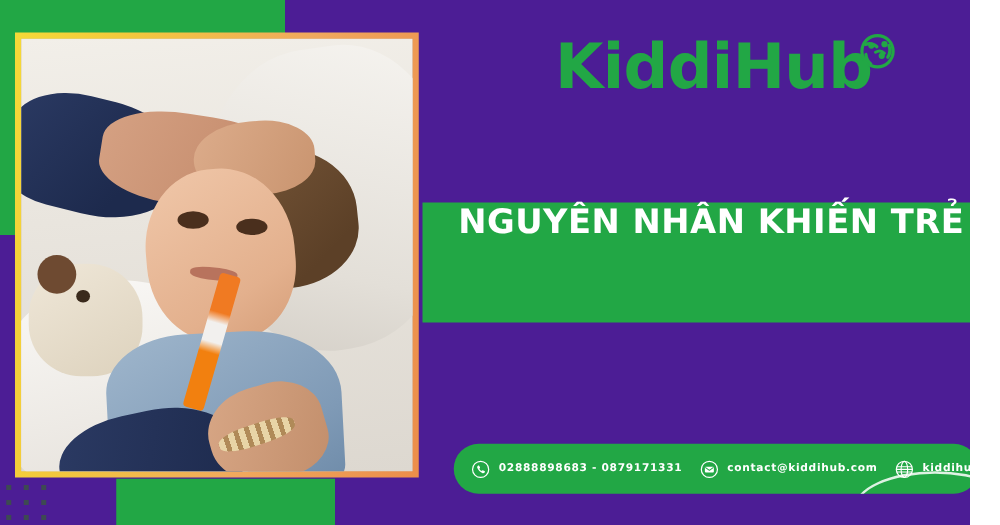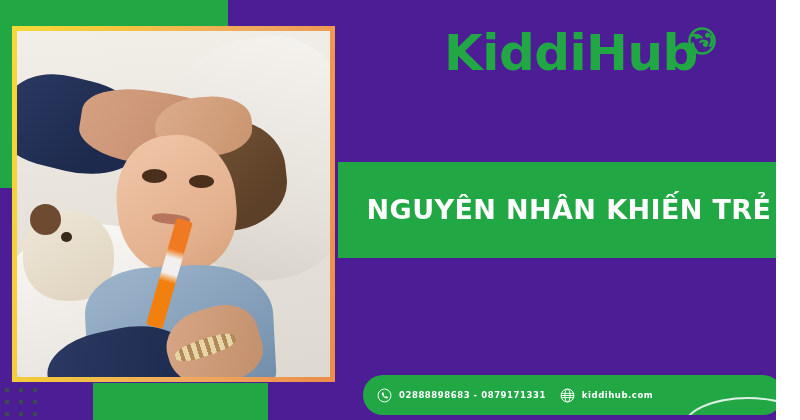--- a/index.html
+++ b/index.html
@@ -220,21 +220,20 @@
   }
 
   
   .title-banner {
     position: absolute;
     left: 338px; top: 162px;
     width: 462px; height: 96px;
     display: flex;
     flex-direction: column;
     align-items: center;
-    justify-content: center;
   }
   .title-line {
     color: #ffffff;
     font-size: 27px;
     font-weight: 800;
     letter-spacing: 0.4px;
     line-height: 1.22;
     text-align: center;
     font-family: "DejaVu Sans", sans-serif;
   }
@@ -243,21 +242,20 @@
   .contact-pill {
     position: absolute;
     left: 363px; top: 355px;
     width: 420px; height: 40px;
     background: #22a745;
     border-radius: 20px;
     display: flex;
     align-items: center;
     padding-left: 14px;
     overflow: hidden;
-    margin-top: 20px;
   }
   .contact-arc {
     position: absolute;
     right: -30px; bottom: -42px;
     width: 130px; height: 60px;
     border: 2px solid #ffffff;
     border-radius: 50%;
     opacity: 0.85;
   }
   .contact-item {
@@ -351,20 +349,30 @@
     <div class="contact-item">
       <span class="contact-ico">
         <svg width="15" height="15" viewBox="0 0 20 20">
           <circle cx="10" cy="10" r="8.6" fill="none" stroke="#ffffff" stroke-width="1.3"></circle>
           <path d="M7.1 6.1c.5-.5 1.2-.4 1.5.2l.7 1.3c.2.4.1.8-.2 1.1l-.5.5c.5 1.2 1.4 2.1 2.6 2.6l.5-.5c.3-.3.7-.4 1.1-.2l1.3.7c.6.3.7 1 .2 1.5-.7.7-1.7.9-2.6.5-2.3-1-4.2-2.9-5.2-5.2-.4-.9-.1-1.8.6-2.5z" fill="#ffffff"></path>
         </svg>
       </span>
       <span class="contact-txt">02888898683 - 0879171331</span>
     </div>
 
+    <div class="contact-item">
+      <span class="contact-ico">
+        <svg width="15" height="15" viewBox="0 0 20 20">
+          <circle cx="10" cy="10" r="8.6" fill="none" stroke="#ffffff" stroke-width="1.3"></circle>
+          <rect x="5.2" y="7.2" width="9.6" height="6.2" rx="1.1" fill="#ffffff"></rect>
+          <path d="M5.6 7.9l4.4 3.1 4.4-3.1" fill="none" stroke="#22a745" stroke-width="1.1" stroke-linejoin="round"></path>
+        </svg>
+      </span>
+      <span class="contact-txt">contact@kiddihub.com</span>
+    </div>
 
     <div class="contact-item">
       <span class="contact-ico">
         <svg width="15" height="15" viewBox="0 0 20 20">
           <circle cx="10" cy="10" r="8.6" fill="none" stroke="#ffffff" stroke-width="1.3"></circle>
           <ellipse cx="10" cy="10" rx="3.5" ry="8.6" fill="none" stroke="#ffffff" stroke-width="1.2"></ellipse>
           <path d="M2.1 7.2h15.8M2.1 12.8h15.8M1.4 10h17.2" stroke="#ffffff" stroke-width="1.2"></path>
         </svg>
       </span>
       <span class="contact-txt">kiddihub.com</span>

